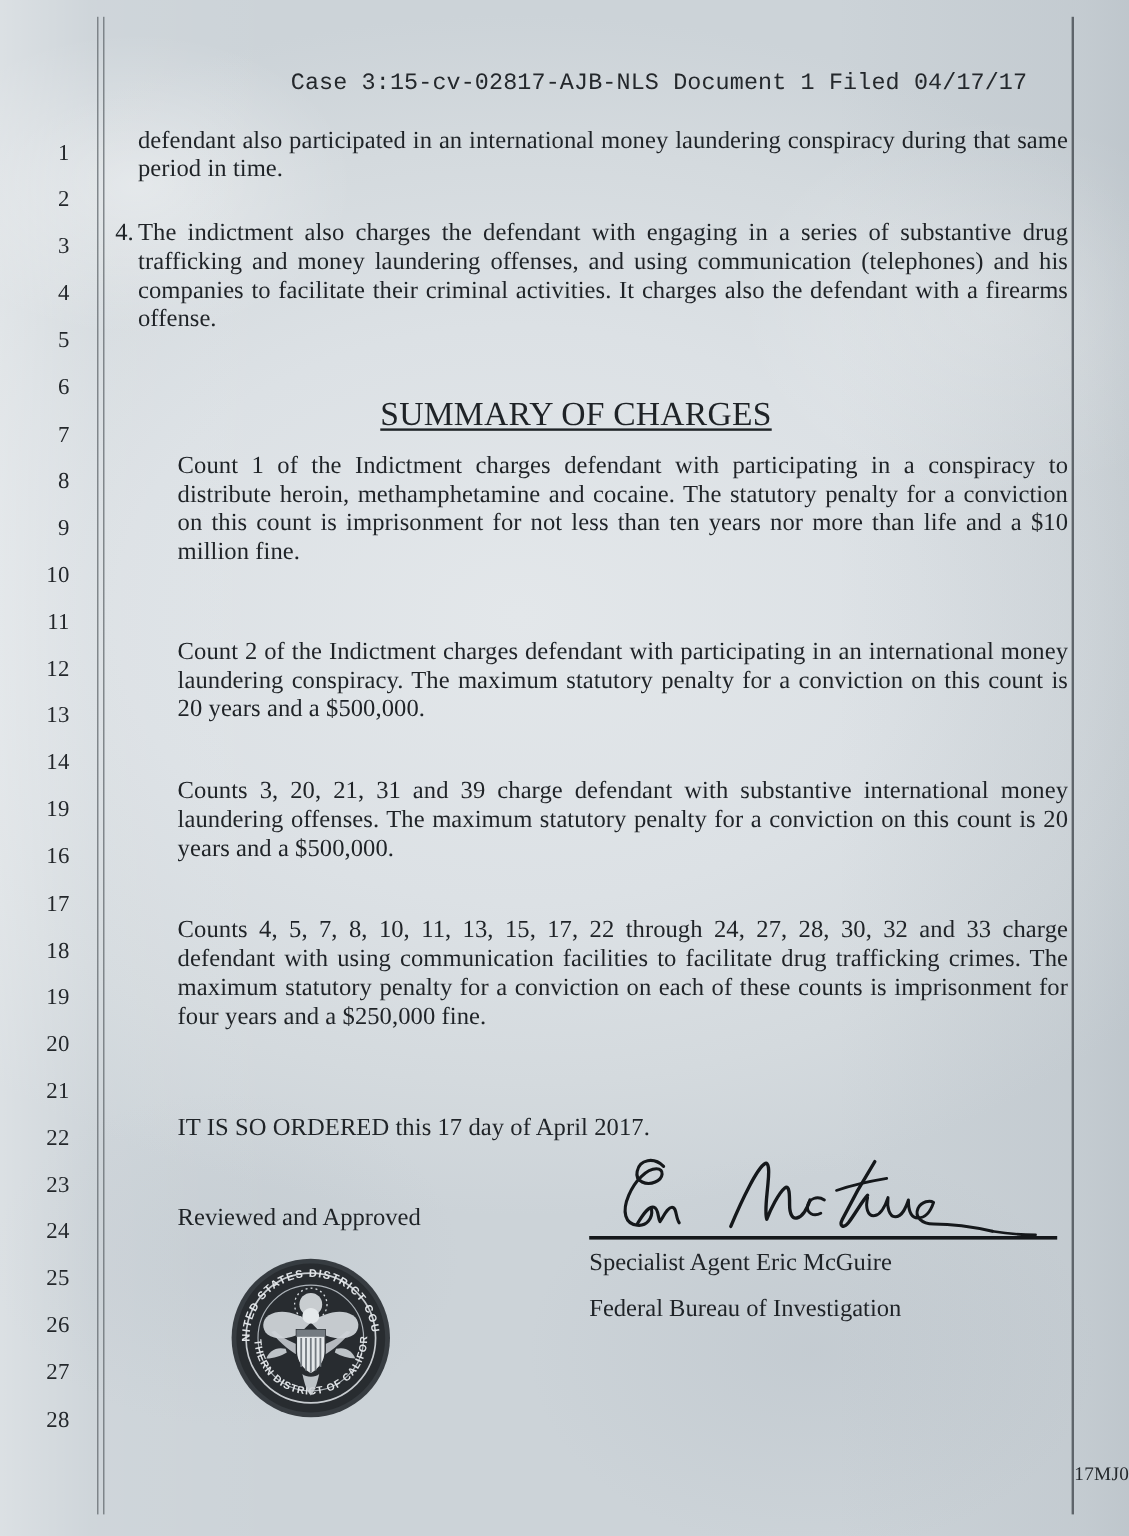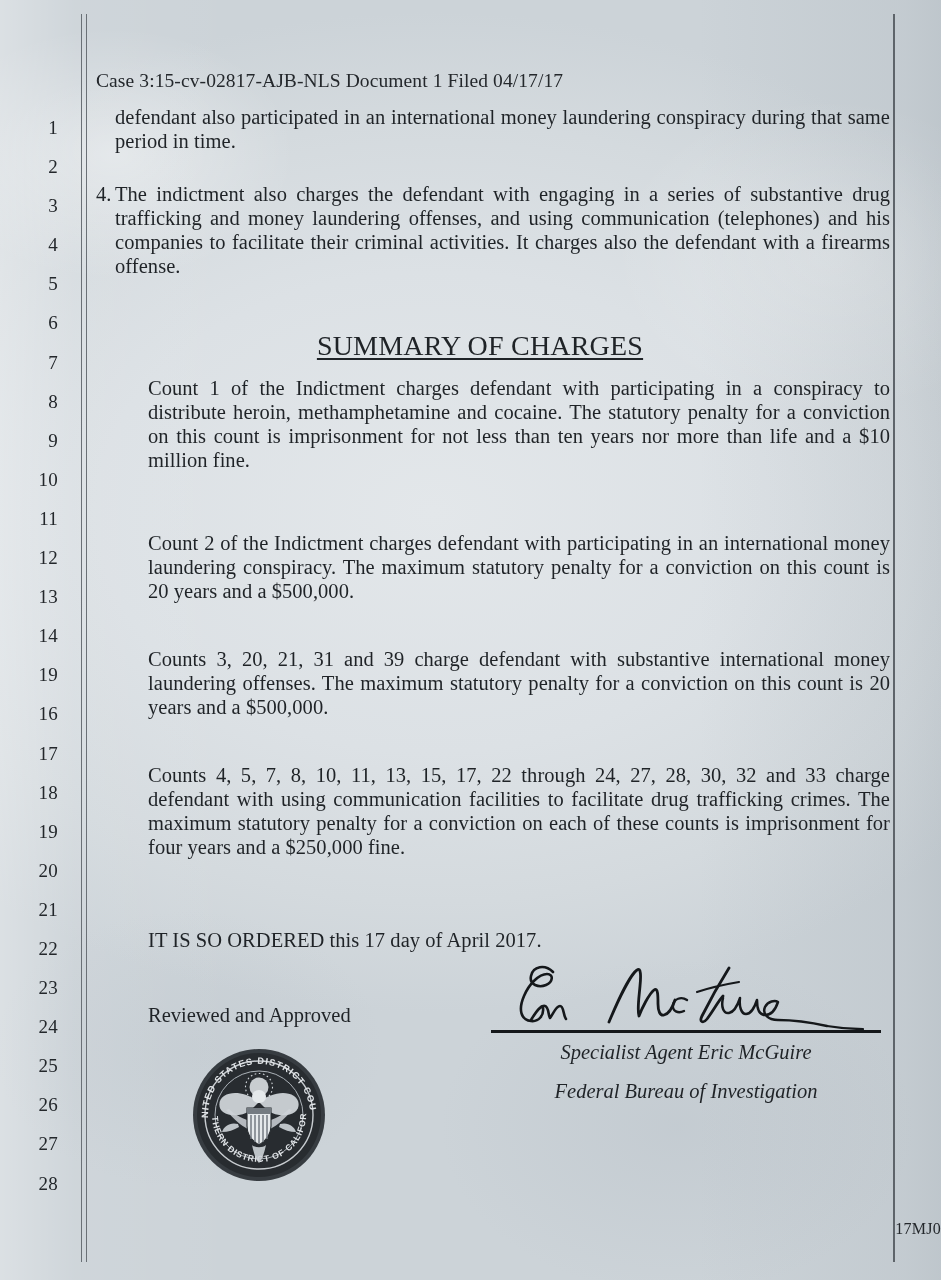--- a/index.html
+++ b/index.html
@@ -79,24 +79,24 @@
     position: absolute;
     left: 96px;
     top: 0;
     width: 790px;
     height: 1280px;
   }
 
   #caption {
     position: absolute;
     left: 0;
-    top: 70px;
+    top: 58px;
     width: 760px;
-    text-align: left;
-    font-family: Liberation Serif, serif;
+    text-align: right;
+    font-family: Liberation Mono, monospace;
     font-size: 19.5px;
     color: #24282c;
     letter-spacing: .1px;
     white-space: nowrap;
   }
 
   .para {
     position: absolute;
     text-align: justify;
     text-justify: inter-word;
@@ -185,24 +185,23 @@
     position: absolute;
     left: 0;
     top: 72px;
     width: 390px;
     height: 3px;
     background: #15181b;
   }
   .sigcap {
     position: absolute;
     width: 390px;
-    text-align: center;
+    text-align: left;
     font-size: 20.5px;
     color: #1f2327;
-    font-style: italic;
   }
   #sigcap1 { top: 83px; }
   #sigcap2 { top: 122px; }
 
   
   #seal {
     position: absolute;
     left: 190px;
     top: 1046px;
     width: 138px;

